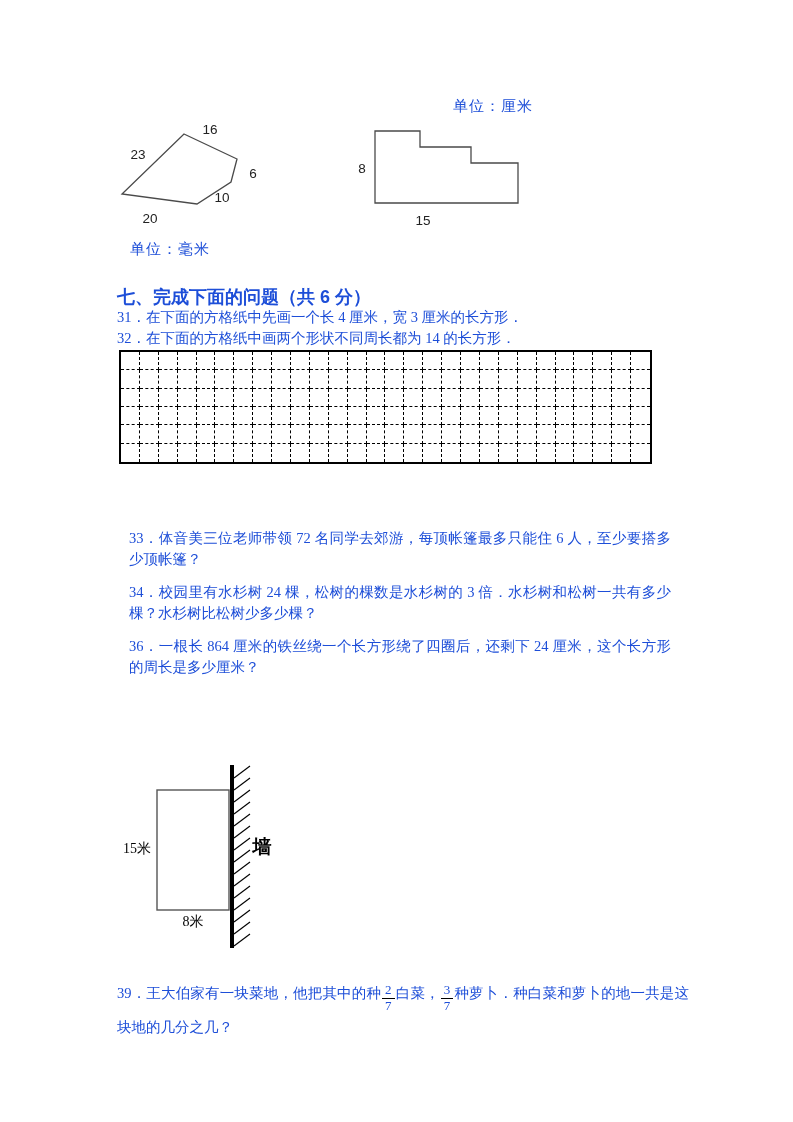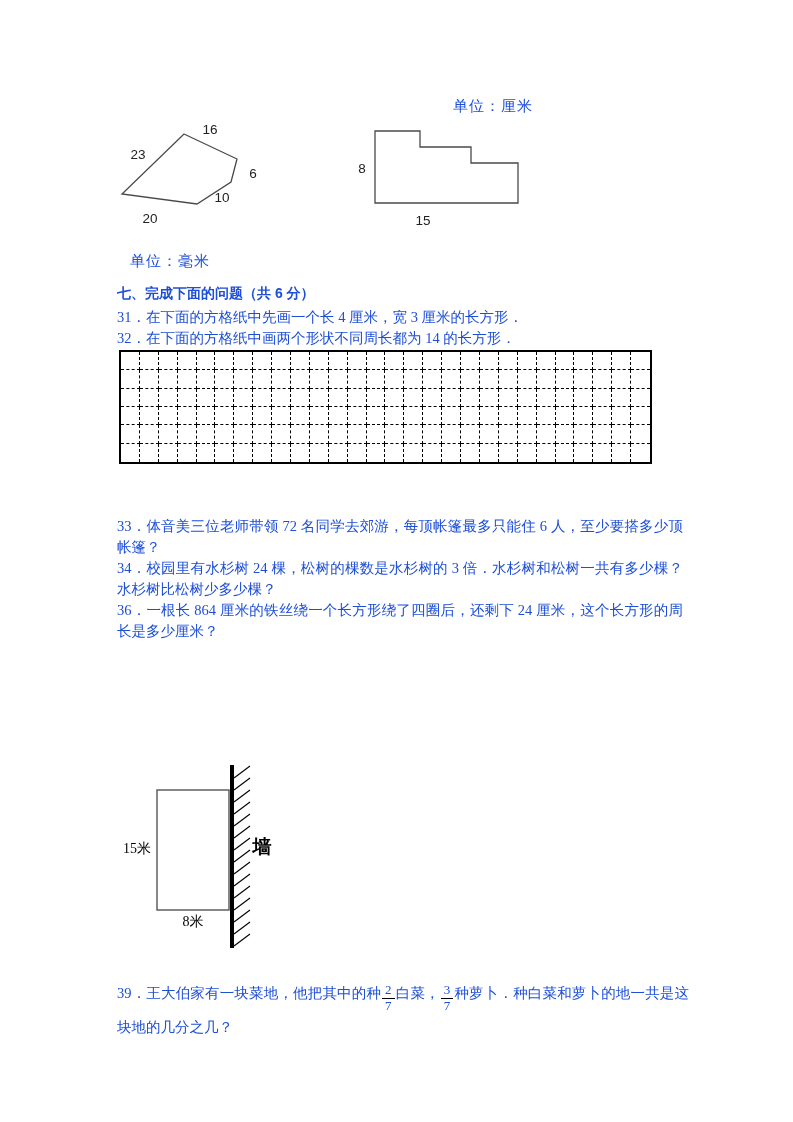--- a/index.html
+++ b/index.html
@@ -1,24 +1,24 @@
 <!DOCTYPE html>
 <html><head>
 <meta charset="utf-8">
 <style>
   html,body{margin:0;padding:0;background:#ffffff;}
   .page{position:relative;width:793px;height:1122px;background:#ffffff;overflow:hidden;
         font-family:"Liberation Serif","DejaVu Serif",serif;color:#1d4ed8;}
   .abs{position:absolute;}
   .unit-label{font-size:15px;letter-spacing:1px;}
   .heading{font-family:"Liberation Sans","DejaVu Sans",sans-serif;font-weight:bold;
-           font-size:14px;white-space:nowrap;}
+           font-size:18px;white-space:nowrap;}
   .qline{font-size:14.5px;white-space:nowrap;}
   .body-text{font-size:14.5px;line-height:21px;text-align:justify;}
-  .body-text p{margin:0;padding:0;}
+  .body-text p{margin:12px;padding:0;}
   
   .grid-box{border:2px solid #000;display:grid;box-sizing:border-box;}
   .grid-cell{border-right:1px dashed #000;border-bottom:1px dashed #000;}
   .grid-cell:nth-child(28n){border-right:none;}
   .grid-cell:nth-child(n+141){border-bottom:none;}
   
   .shape-num{font-family:"Liberation Sans","DejaVu Sans",sans-serif;font-size:13.5px;fill:#222;}
   .fig-label{font-family:"Liberation Serif","DejaVu Serif",serif;font-size:14px;fill:#000;}
   .wall-label{font-family:"Liberation Sans","DejaVu Sans",sans-serif;font-size:19px;font-weight:bold;fill:#000;}
   
@@ -37,21 +37,21 @@
 
   <svg class="abs" style="left:105px;top:115px;" width="170" height="115" viewBox="0 0 170 115">
     <polygon points="79,19 132,44 126,67 92,89 17,79" fill="none" stroke="#4a4a4a" stroke-width="1.3"></polygon>
     <text class="shape-num" x="105" y="15" text-anchor="middle" dominant-baseline="middle">16</text>
     <text class="shape-num" x="33" y="40" text-anchor="middle" dominant-baseline="middle">23</text>
     <text class="shape-num" x="148" y="59" text-anchor="middle" dominant-baseline="middle">6</text>
     <text class="shape-num" x="117" y="83" text-anchor="middle" dominant-baseline="middle">10</text>
     <text class="shape-num" x="45" y="104" text-anchor="middle" dominant-baseline="middle">20</text>
   </svg>
 
-  <div class="abs unit-label" style="left:130px;top:240px;margin-top:12px;">单位：毫米</div>
+  <div class="abs unit-label" style="left:130px;top:240px;">单位：毫米</div>
 
   <svg class="abs" style="left:345px;top:115px;" width="185" height="115" viewBox="0 0 185 115">
     <path d="M30,16 L75,16 L75,32 L126,32 L126,48 L173,48 L173,88 L30,88 Z" fill="none" stroke="#4a4a4a" stroke-width="1.3"></path>
     <text class="shape-num" x="17" y="54" text-anchor="middle" dominant-baseline="middle">8</text>
     <text class="shape-num" x="78" y="106" text-anchor="middle" dominant-baseline="middle">15</text>
   </svg>
 
   <div class="abs heading" style="left:117px;top:285px;">七、完成下面的问题（共 6 分）</div>
   <div class="abs qline" style="left:117px;top:308px;text-align:center;">31．在下面的方格纸中先画一个长 4 厘米，宽 3 厘米的长方形．</div>
   <div class="abs qline" style="left:117px;top:329px;">32．在下面的方格纸中画两个形状不同周长都为 14 的长方形．</div>

